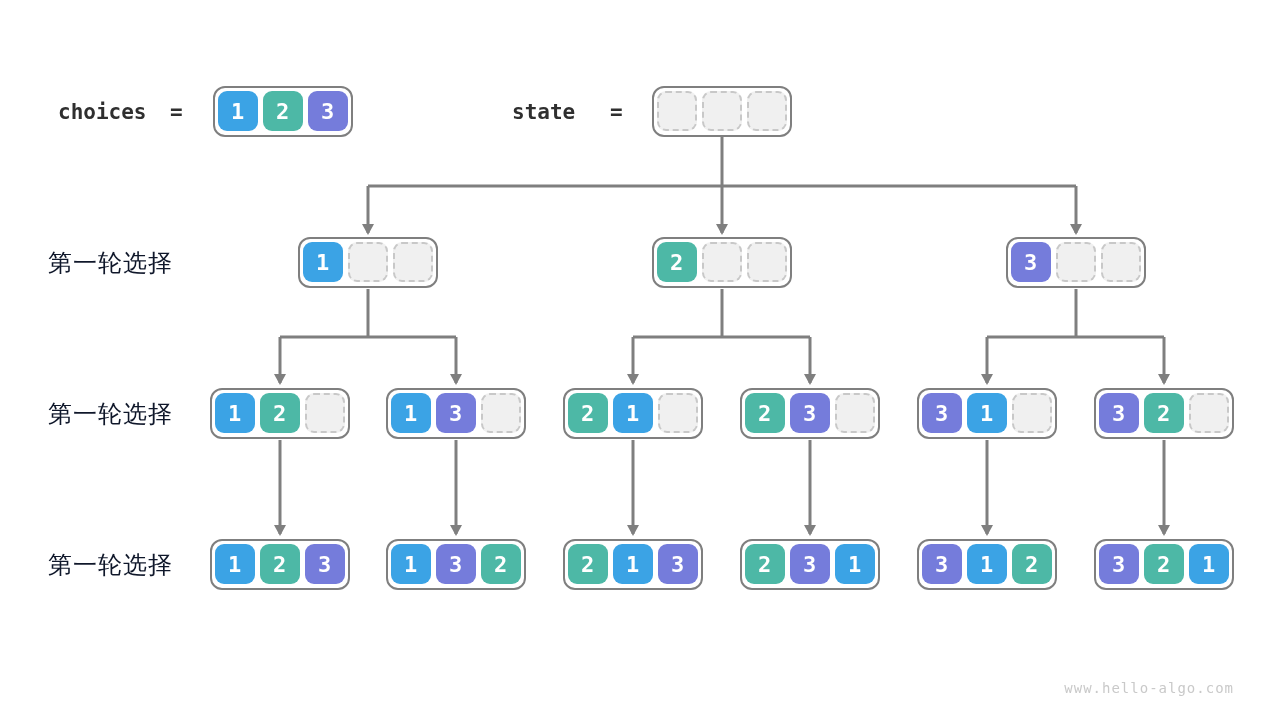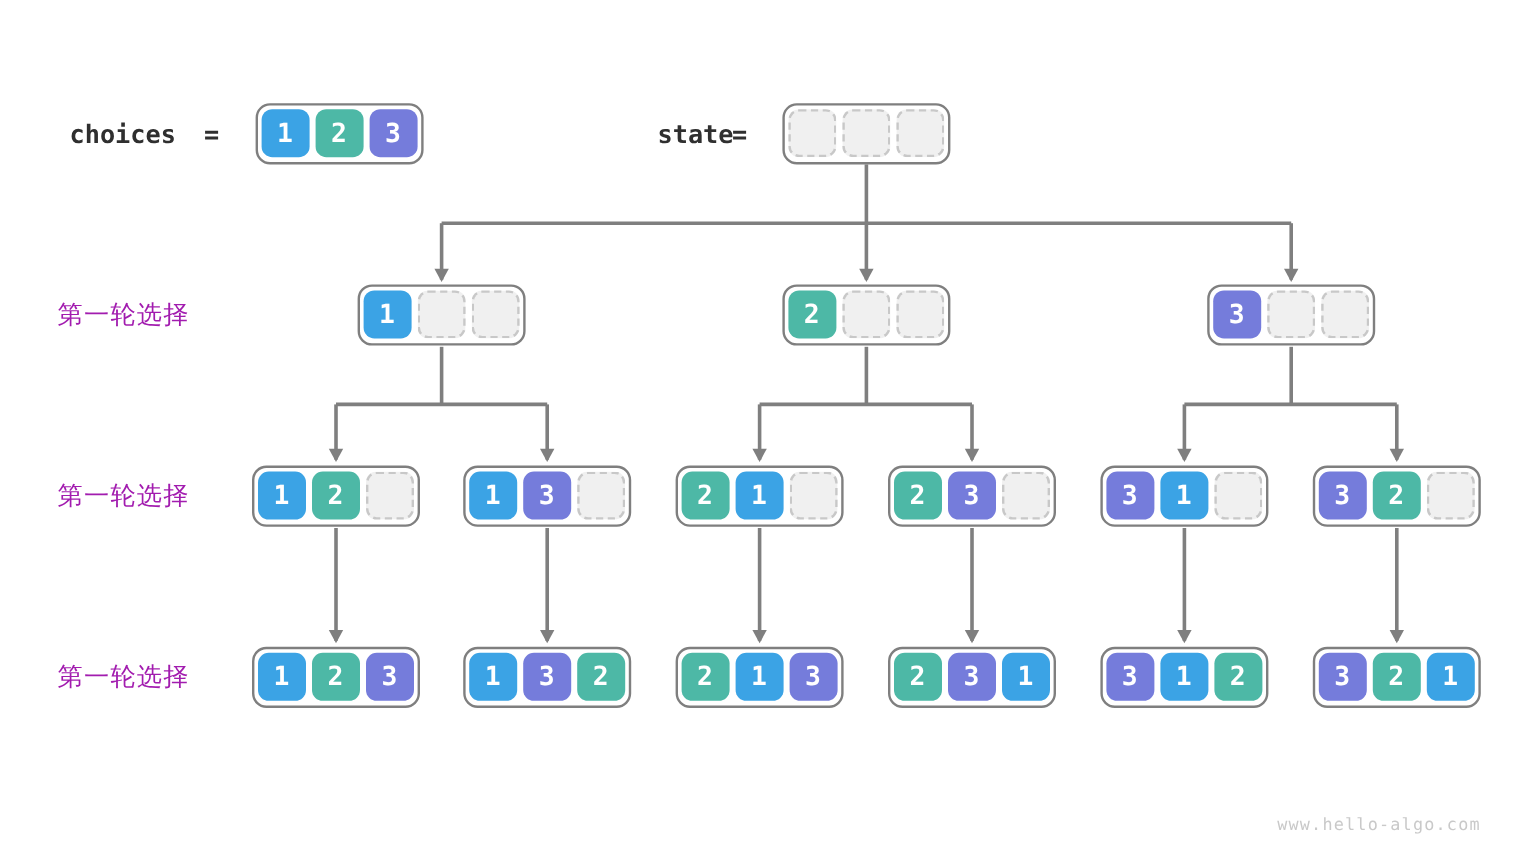--- a/index.html
+++ b/index.html
@@ -7,21 +7,21 @@
          font-family:"Liberation Sans",sans-serif;}
   svg.arrows{position:absolute;left:0;top:0;width:1280px;height:720px;}
   .node{position:absolute;display:flex;gap:5px;padding:3px;height:51px;box-sizing:border-box;
         background:#ffffff;border:2.5px solid #7f7f7f;border-radius:12px;}
   .cell{width:40px;height:40px;border-radius:9px;box-sizing:border-box;
         display:flex;align-items:center;justify-content:center;
         font-family:"DejaVu Sans Mono",monospace;font-size:22px;font-weight:600;color:#ffffff;}
   .cell.empty{background:#f0f0f0;border:2px dashed #c8c8c8;}
   .mono-label{position:absolute;height:48px;line-height:48px;white-space:pre;
         font-family:"DejaVu Sans Mono",monospace;font-weight:700;font-size:21px;color:#2f2f2f;}
-  .row-label{position:absolute;font-size:21px;line-height:26px;color:#a21caf;letter-spacing:1px;}
+  .row-label{position:absolute;font-size:24px;line-height:26px;color:#0f172a;letter-spacing:1px;}
   .watermark{position:absolute;right:46px;bottom:24px;
         font-family:"DejaVu Sans Mono",monospace;font-size:14px;color:#c9c9c9;letter-spacing:1px;text-align:center;}
 </style>
 </head>
 <body>
 
 <div class="stage">
 
   <svg class="arrows" viewBox="0 0 1280 720" xmlns="http://www.w3.org/2000/svg">
     <defs>
@@ -53,21 +53,21 @@
       <path d="M456 440 V534" marker-end="url(#ah)"></path>
       <path d="M633 440 V534" marker-end="url(#ah)"></path>
       <path d="M810 440 V534" marker-end="url(#ah)"></path>
       <path d="M987 440 V534" marker-end="url(#ah)"></path>
       <path d="M1164 440 V534" marker-end="url(#ah)"></path>
     </g>
   </svg>
 
   <span class="mono-label" style="left:58px;top:88px">choices</span>
   <span class="mono-label" style="left:170px;top:88px">=</span>
-  <span class="mono-label" style="left:548px;top:88px">state</span>
+  <span class="mono-label" style="left:512px;top:88px">state</span>
   <span class="mono-label" style="left:610px;top:88px">=</span>
 
   <span class="row-label" style="left:48px;top:250px">第一轮选择</span>
   <span class="row-label" style="left:48px;top:401px">第一轮选择</span>
   <span class="row-label" style="left:48px;top:552px">第一轮选择</span>
 
   <div id="nodes">
       <div class="node" style="left: 212.5px; top: 86px;">
         <div class="cell" style="background: rgb(59, 163, 229);">1</div>
         <div class="cell" style="background: rgb(77, 184, 166);">2</div>

